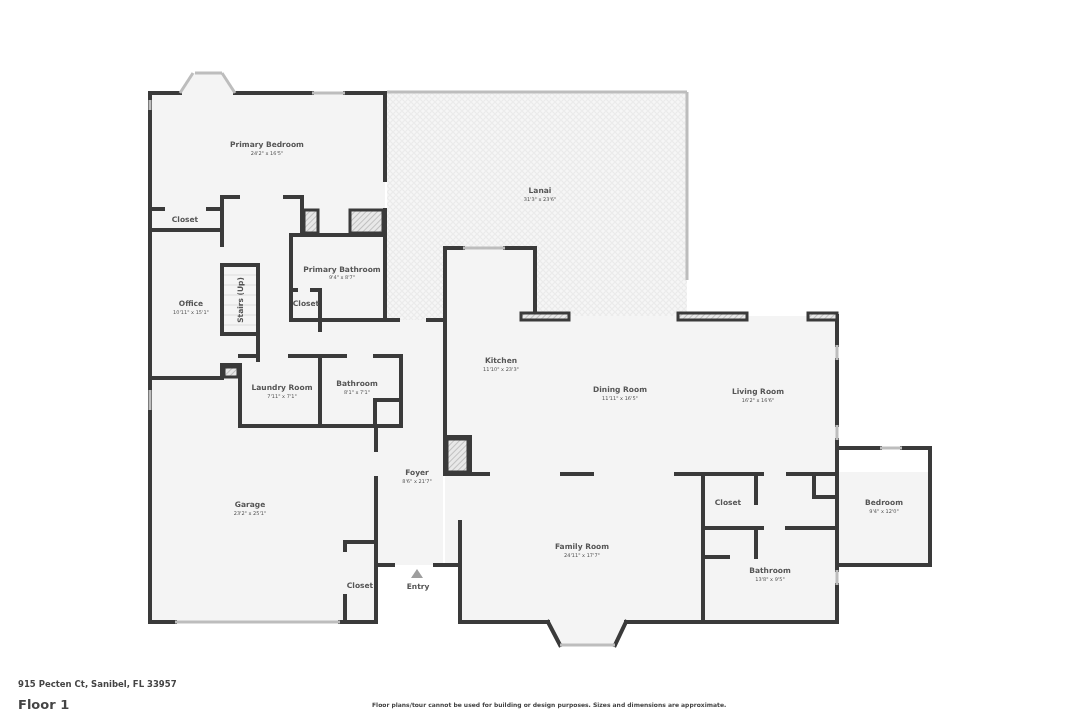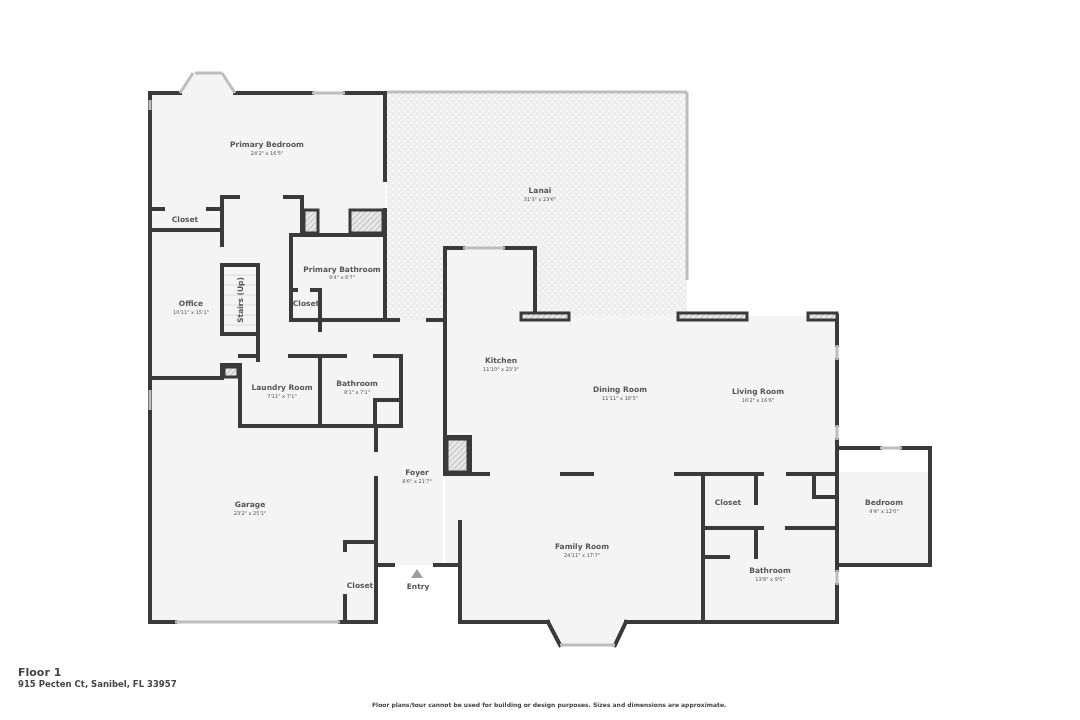--- a/index.html
+++ b/index.html
@@ -7,21 +7,21 @@
   #plan{position:absolute;left:0;top:0;}
   .wall{stroke:#3a3a3a;stroke-width:4;fill:none;stroke-linecap:square;}
   .floor{fill:#f4f4f4;}
   .lanai{fill:url(#hex);}
   .hatch{fill:url(#diag);stroke:#3a3a3a;stroke-width:3;}
   .win{stroke:#bdbdbd;stroke-width:3;fill:none;}
   .room-name{font-size:7.5px;fill:#555;font-weight:bold;text-anchor:middle;}
   .room-dim{font-size:5px;fill:#555;text-anchor:middle;}
   .footer{position:absolute;color:#444;font-weight:bold;}
   .addr{left:18px;top:679px;font-size:8.5px;}
-  .floor-label{left:18px;top:666px;font-size:11px;}
+  .floor-label{left:18px;top:697px;font-size:13px;}
   .disclaimer{left:372px;top:701px;font-size:6px;}
 </style>
 </head>
 <body>
 
 <svg id="plan" width="1080" height="720" viewBox="0 0 1080 720">
   <defs>
     <pattern id="hex" width="6" height="6" patternUnits="userSpaceOnUse">
       <rect width="6" height="6" fill="#f6f6f6"></rect>
       <circle cx="3" cy="3" r="2.4" fill="none" stroke="#dedede" stroke-width="0.6"></circle>

